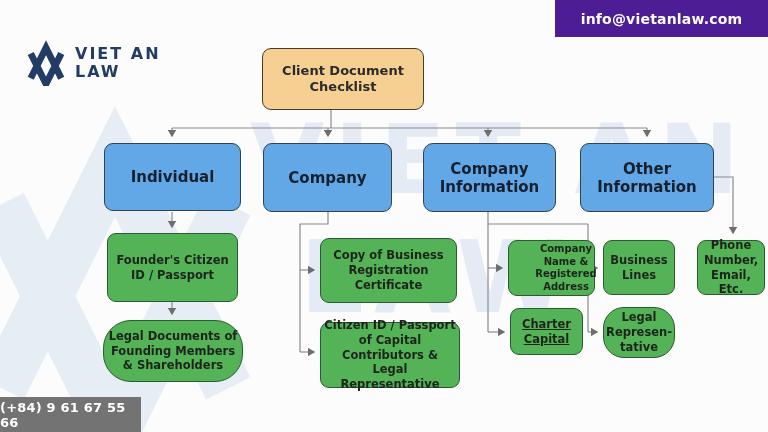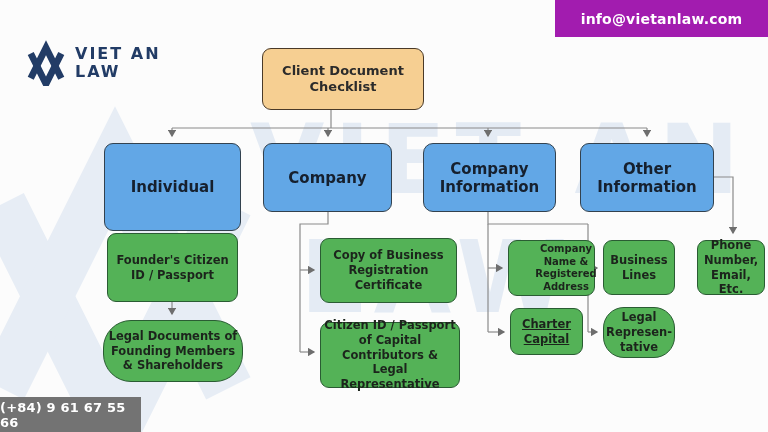--- a/index.html
+++ b/index.html
@@ -13,21 +13,21 @@
   .wm-text{
     color:#e4ebf4;font-weight:800;letter-spacing:10px;line-height:1;
     white-space:nowrap;
   }
   
   .banner{
     position:absolute;z-index:3;color:#ffffff;font-weight:bold;
     display:flex;align-items:center;justify-content:center;
     font-size:14px;letter-spacing:.2px;
   }
-  #banner-top{top:0;right:0;width:213px;height:37px;background:#a21caf;}
+  #banner-top{top:0;right:0;width:213px;height:37px;background:#4c1d95;}
   #banner-bottom{bottom:0;left:0;width:141px;height:35px;background:#737373;font-size:13px;}
   
   #logo{position:absolute;left:25px;top:40px;z-index:3;display:flex;align-items:center;gap:8px;}
   #logo .brand{color:#223c66;font-weight:800;font-size:16px;line-height:1.1;letter-spacing:2px;}
   
   .node{
     position:absolute;z-index:2;box-sizing:border-box;
     display:flex;align-items:center;justify-content:center;text-align:center;
     border-radius:9px;padding:2px 3px;
   }
@@ -103,21 +103,21 @@
     <path d="M588,224 V332"></path>
     <path d="M588,268 H597" marker-end="url(#arr)"></path>
     <path d="M588,332 H597" marker-end="url(#arr)"></path>
 
     <path d="M712,177 H733 V233" marker-end="url(#arr)"></path>
   </g>
 </svg>
 
 <div class="node node-root" style="left:262px;top:48px;width:162px;height:62px;">Client Document Checklist</div>
 
-<div class="node node-blue" style="left:104px;top:143px;width:137px;height:88px;">Individual</div>
+<div class="node node-blue" style="left:104px;top:143px;width:137px;height:68px;">Individual</div>
 <div class="node node-blue" style="left:263px;top:143px;width:129px;height:69px;">Company</div>
 <div class="node node-blue" style="left:423px;top:143px;width:133px;height:69px;border-radius:10px;">Company Information</div>
 <div class="node node-blue" style="left:580px;top:143px;width:134px;height:69px;">Other Information</div>
 
 <div class="node node-green" style="left:107px;top:233px;width:131px;height:69px;">Founder's Citizen ID / Passport</div>
 <div class="node node-green" style="left:103px;top:320px;width:140px;height:62px;border-radius:28px;">Legal Documents of Founding Members &amp; Shareholders</div>
 
 <div class="node node-green" style="left:320px;top:238px;width:137px;height:65px;">Copy of Business Registration Certificate</div>
 <div class="node node-green" style="left:320px;top:322px;width:140px;height:66px;">Citizen ID / Passport of Capital Contributors &amp; Legal Representative</div>
 

